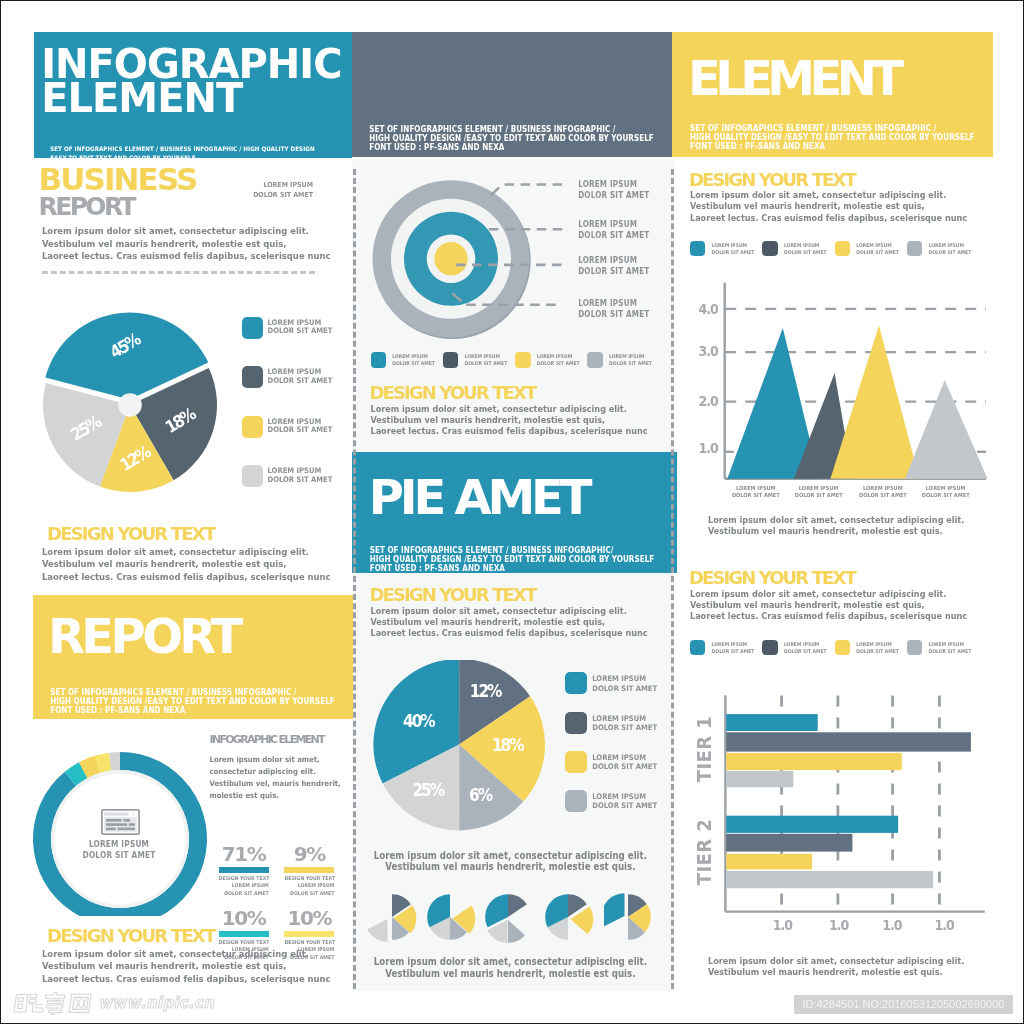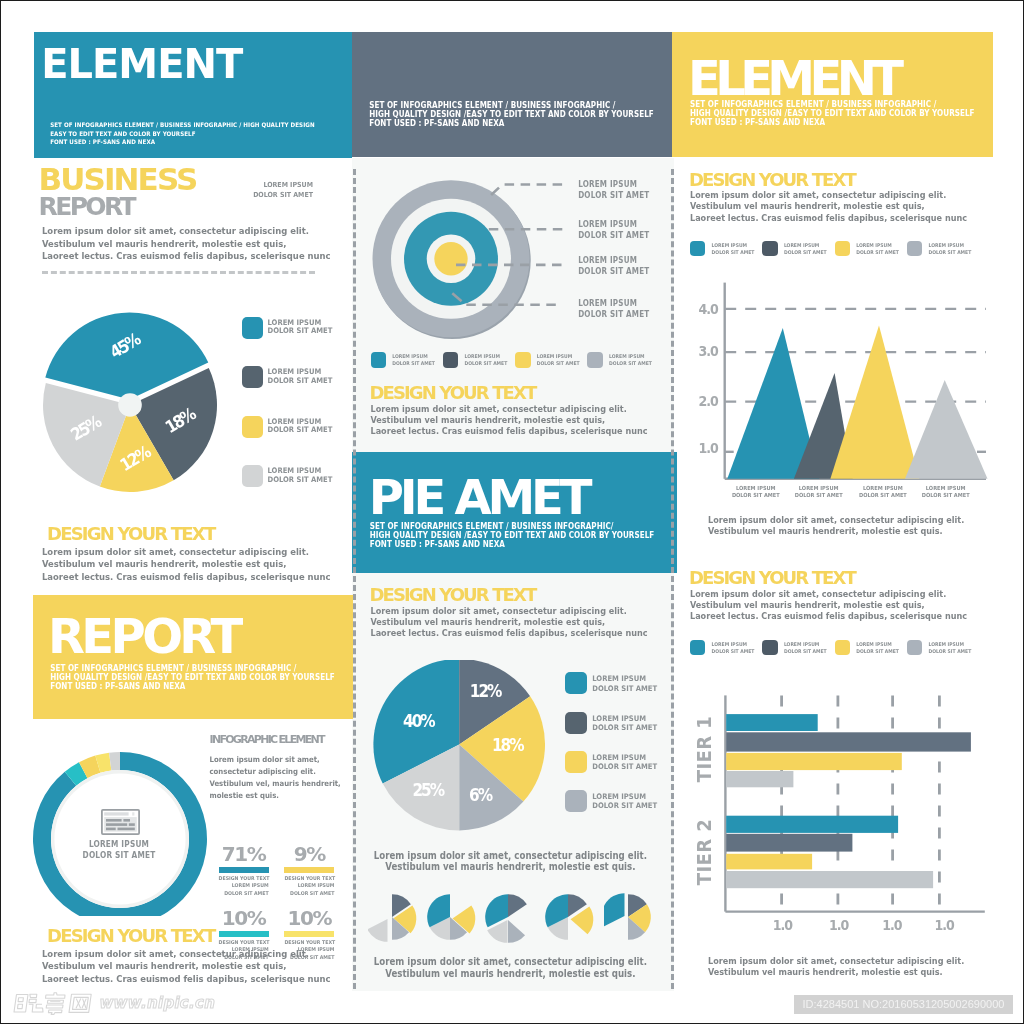--- a/index.html
+++ b/index.html
@@ -3,34 +3,35 @@
 <meta charset="utf-8">
 <style>
 html,body{margin:0;padding:0;background:#fff;}
 body{width:1024px;height:1024px;font-family:"Liberation Sans",sans-serif;overflow:hidden;}
 #page{position:relative;width:1024px;height:1024px;box-sizing:border-box;border:1px solid #1c1c1c;background:#fff;overflow:hidden;}
 .abs{position:absolute;}
 .midcol-bg{position:absolute;left:350.9px;top:157px;width:322px;height:833px;background:#f6f8f7;}
 
 .hdr{position:absolute;box-sizing:border-box;}
 .hdr-title{font-family:"DejaVu Sans",sans-serif;font-weight:bold;color:#fff;letter-spacing:-1.0px;line-height:0.84;}
-.hdr-sub{font-family:"DejaVu Sans Condensed","DejaVu Sans",sans-serif;color:#fff;font-weight:bold;line-height:1.33;letter-spacing:0.05px;}
+.hdr-sub{font-family:"DejaVu Sans Condensed","DejaVu Sans",sans-serif;color:#fff;font-weight:bold;line-height:1.33;letter-spacing:0.05px;margin-top:24px;}
 .vdash{position:absolute;width:0;border-left:3px dashed #9aa0a6;}
 .sec-title{font-family:"DejaVu Sans",sans-serif;font-weight:bold;color:#f5d45c;letter-spacing:-0.4px;}
 .bigtitle{font-family:"DejaVu Sans",sans-serif;font-weight:bold;line-height:1;}
 .body-text{color:#808588;line-height:1.5;}
 </style>
 </head>
 <body>
 
 <div id="page">
   <div class="midcol-bg"></div>
 
   <div class="hdr" id="hdr-infographic" style="left:33px;top:31px;width:318px;height:126px;background:#2693b2;">
     <div class="hdr-title" style="position:absolute;left:7.2px;top:15.2px;font-size:40px;line-height:34px;">
+      <div>INFOGRAPHIC</div>
       <div>ELEMENT</div>
     </div>
     <div class="hdr-sub" style="position:absolute;left:16.2px;top:89px;font-size:6.2px;line-height:8.5px;">
       <div>SET OF INFOGRAPHICS ELEMENT / BUSINESS INFOGRAPHIC / HIGH QUALITY DESIGN</div>
       <div>EASY TO EDIT TEXT AND COLOR BY YOURSELF</div>
       <div>FONT USED : PF-SANS AND NEXA</div>
     </div>
   </div>
 
   <div class="hdr" id="hdr-target" style="left:351px;top:31px;width:320px;height:125px;background:#627181;">

